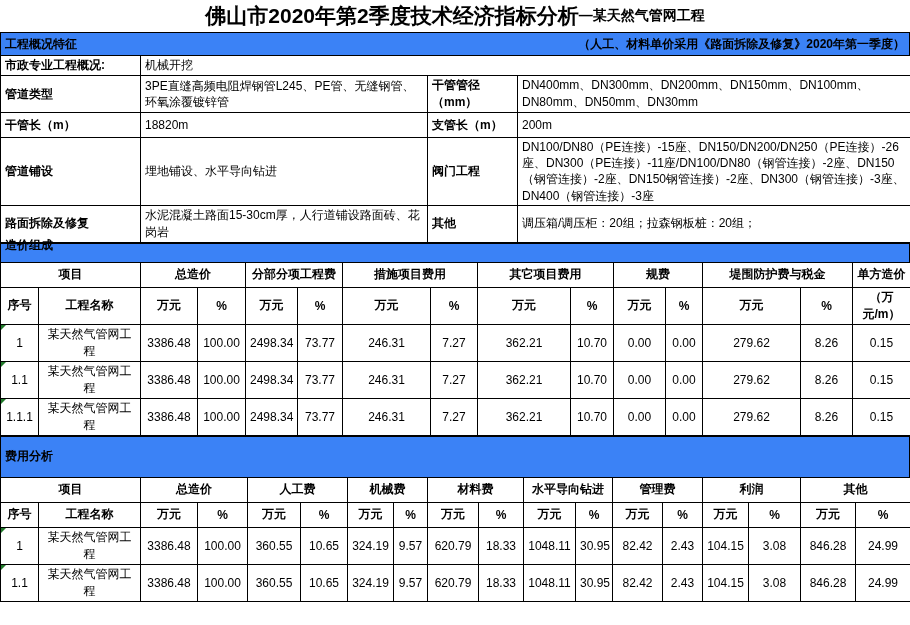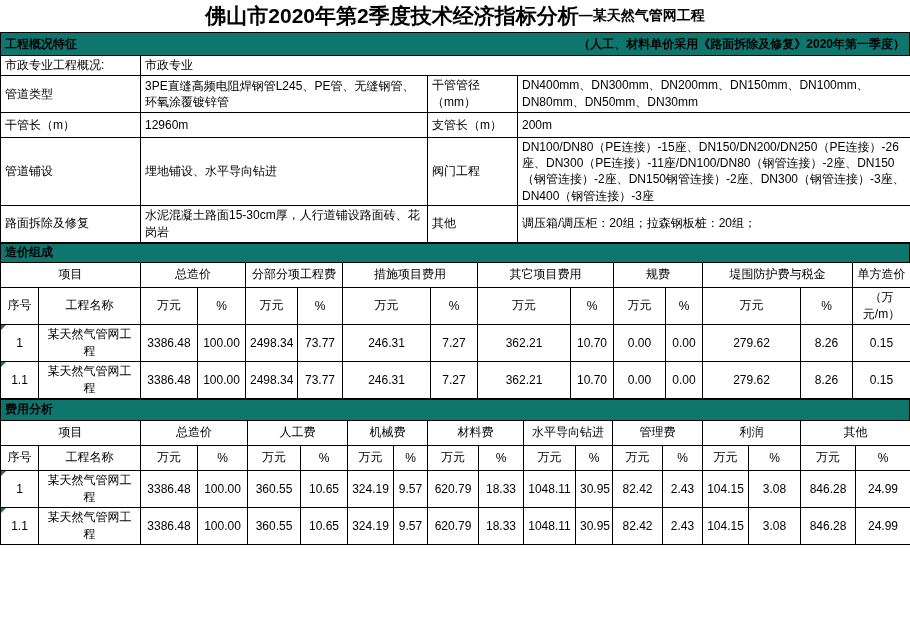--- a/index.html
+++ b/index.html
@@ -12,45 +12,45 @@
   .sheet { width: 910px; }
 
   .title-bar {
     height: 32px; display: flex; align-items: center; justify-content: center;
     font-weight: bold; white-space: nowrap;
   }
   .title-main { font-size: 21px; }
   .title-suffix { font-size: 14px; }
 
   .band {
-    background: #0f766e;
+    background: #3b82f6;
     border: 1px solid #000;
     border-bottom: none;
     display: flex; justify-content: space-between; align-items: center;
     padding: 8px 4px; font-weight: bold; gap: 24px;
   }
   .band-1 { height: 23px; }
-  .band-2 { height: 19px; }
-  .band-3 { height: 21px; }
+  .band-2 { height: 19px; align-items: flex-end; }
+  .band-3 { height: 41px; }
 
   table { border-collapse: collapse; table-layout: fixed; width: 910px; }
   td { border: 1px solid #000; padding: 1px 4px; overflow: hidden; vertical-align: middle; }
 
   
-  .ov td.lab { font-weight: normal; text-align: left; }
+  .ov td.lab { font-weight: bold; text-align: left; }
   .ov td.val { text-align: left; }
   .ov tr.r1 { height: 20px; }
   .ov tr.r2 { height: 34px; }
   .ov tr.r3, .ov tr.r4, .ov tr.r5, .ov tr.r7 { height: 25px; }
   .ov tr.r6 { height: 56px; }
   .ov td.wrap { line-height: 1.35; }
 
   
   .num td { text-align: center; }
-  .num thead td { font-weight: normal; }
+  .num thead td { font-weight: bold; }
   .cost tr { height: 24px; }
   .cost thead tr.h1 { height: 25px; }
   .ana tr { height: 26px; }
   .ana thead tr { height: 25px; }
 
   td.tri { position: relative; }
   td.tri::before {
     content: ""; position: absolute; left: 0; top: 0;
     border-top: 5px solid #217a2b; border-right: 5px solid transparent;
     width: 0; height: 0;
@@ -74,31 +74,31 @@
   <table class="ov">
     <colgroup>
         <col style="width:140px">
         <col style="width:287px">
         <col style="width:90px">
         <col style="width:393px">
       </colgroup>
     <tbody>
       <tr class="r1">
         <td class="lab">市政专业工程概况:</td>
-        <td class="val" colspan="3">市政专业</td>
+        <td class="val" colspan="3">机械开挖</td>
       </tr>
       <tr class="r2">
         <td class="lab">管道类型</td>
         <td class="val wrap">3PE直缝高频电阻焊钢管L245、PE管、无缝钢管、环氧涂覆镀锌管</td>
         <td class="lab">干管管径（mm）</td>
         <td class="val">DN400mm、DN300mm、DN200mm、DN150mm、DN100mm、DN80mm、DN50mm、DN30mm</td>
       </tr>
       <tr class="r3">
         <td class="lab">干管长（m）</td>
-        <td class="val">12960m</td>
+        <td class="val">18820m</td>
         <td class="lab">支管长（m）</td>
         <td class="val">200m</td>
       </tr>
       <tr class="r6">
         <td class="lab">管道铺设</td>
         <td class="val">埋地铺设、水平导向钻进</td>
         <td class="lab">阀门工程</td>
         <td class="val wrap">DN100/DN80（PE连接）-15座、DN150/DN200/DN250（PE连接）-26座、DN300（PE连接）-11座/DN100/DN80（钢管连接）-2座、DN150（钢管连接）-2座、DN150钢管连接）-2座、DN300（钢管连接）-3座、DN400（钢管连接）-3座</td>
       </tr>
       <tr class="r7">
@@ -174,20 +174,37 @@
           <td>362.21</td>
           <td>10.70</td>
           <td>0.00</td>
           <td>0.00</td>
           <td>279.62</td>
           <td>8.26</td>
           <td>0.15</td>
         </tr>
         <tr>
           <td class="tri">1.1</td>
+          <td>某天然气管网工程</td>
+          <td>3386.48</td>
+          <td>100.00</td>
+          <td>2498.34</td>
+          <td>73.77</td>
+          <td>246.31</td>
+          <td>7.27</td>
+          <td>362.21</td>
+          <td>10.70</td>
+          <td>0.00</td>
+          <td>0.00</td>
+          <td>279.62</td>
+          <td>8.26</td>
+          <td>0.15</td>
+        </tr>
+        <tr>
+          <td class="tri">1.1.1</td>
           <td>某天然气管网工程</td>
           <td>3386.48</td>
           <td>100.00</td>
           <td>2498.34</td>
           <td>73.77</td>
           <td>246.31</td>
           <td>7.27</td>
           <td>362.21</td>
           <td>10.70</td>
           <td>0.00</td>

